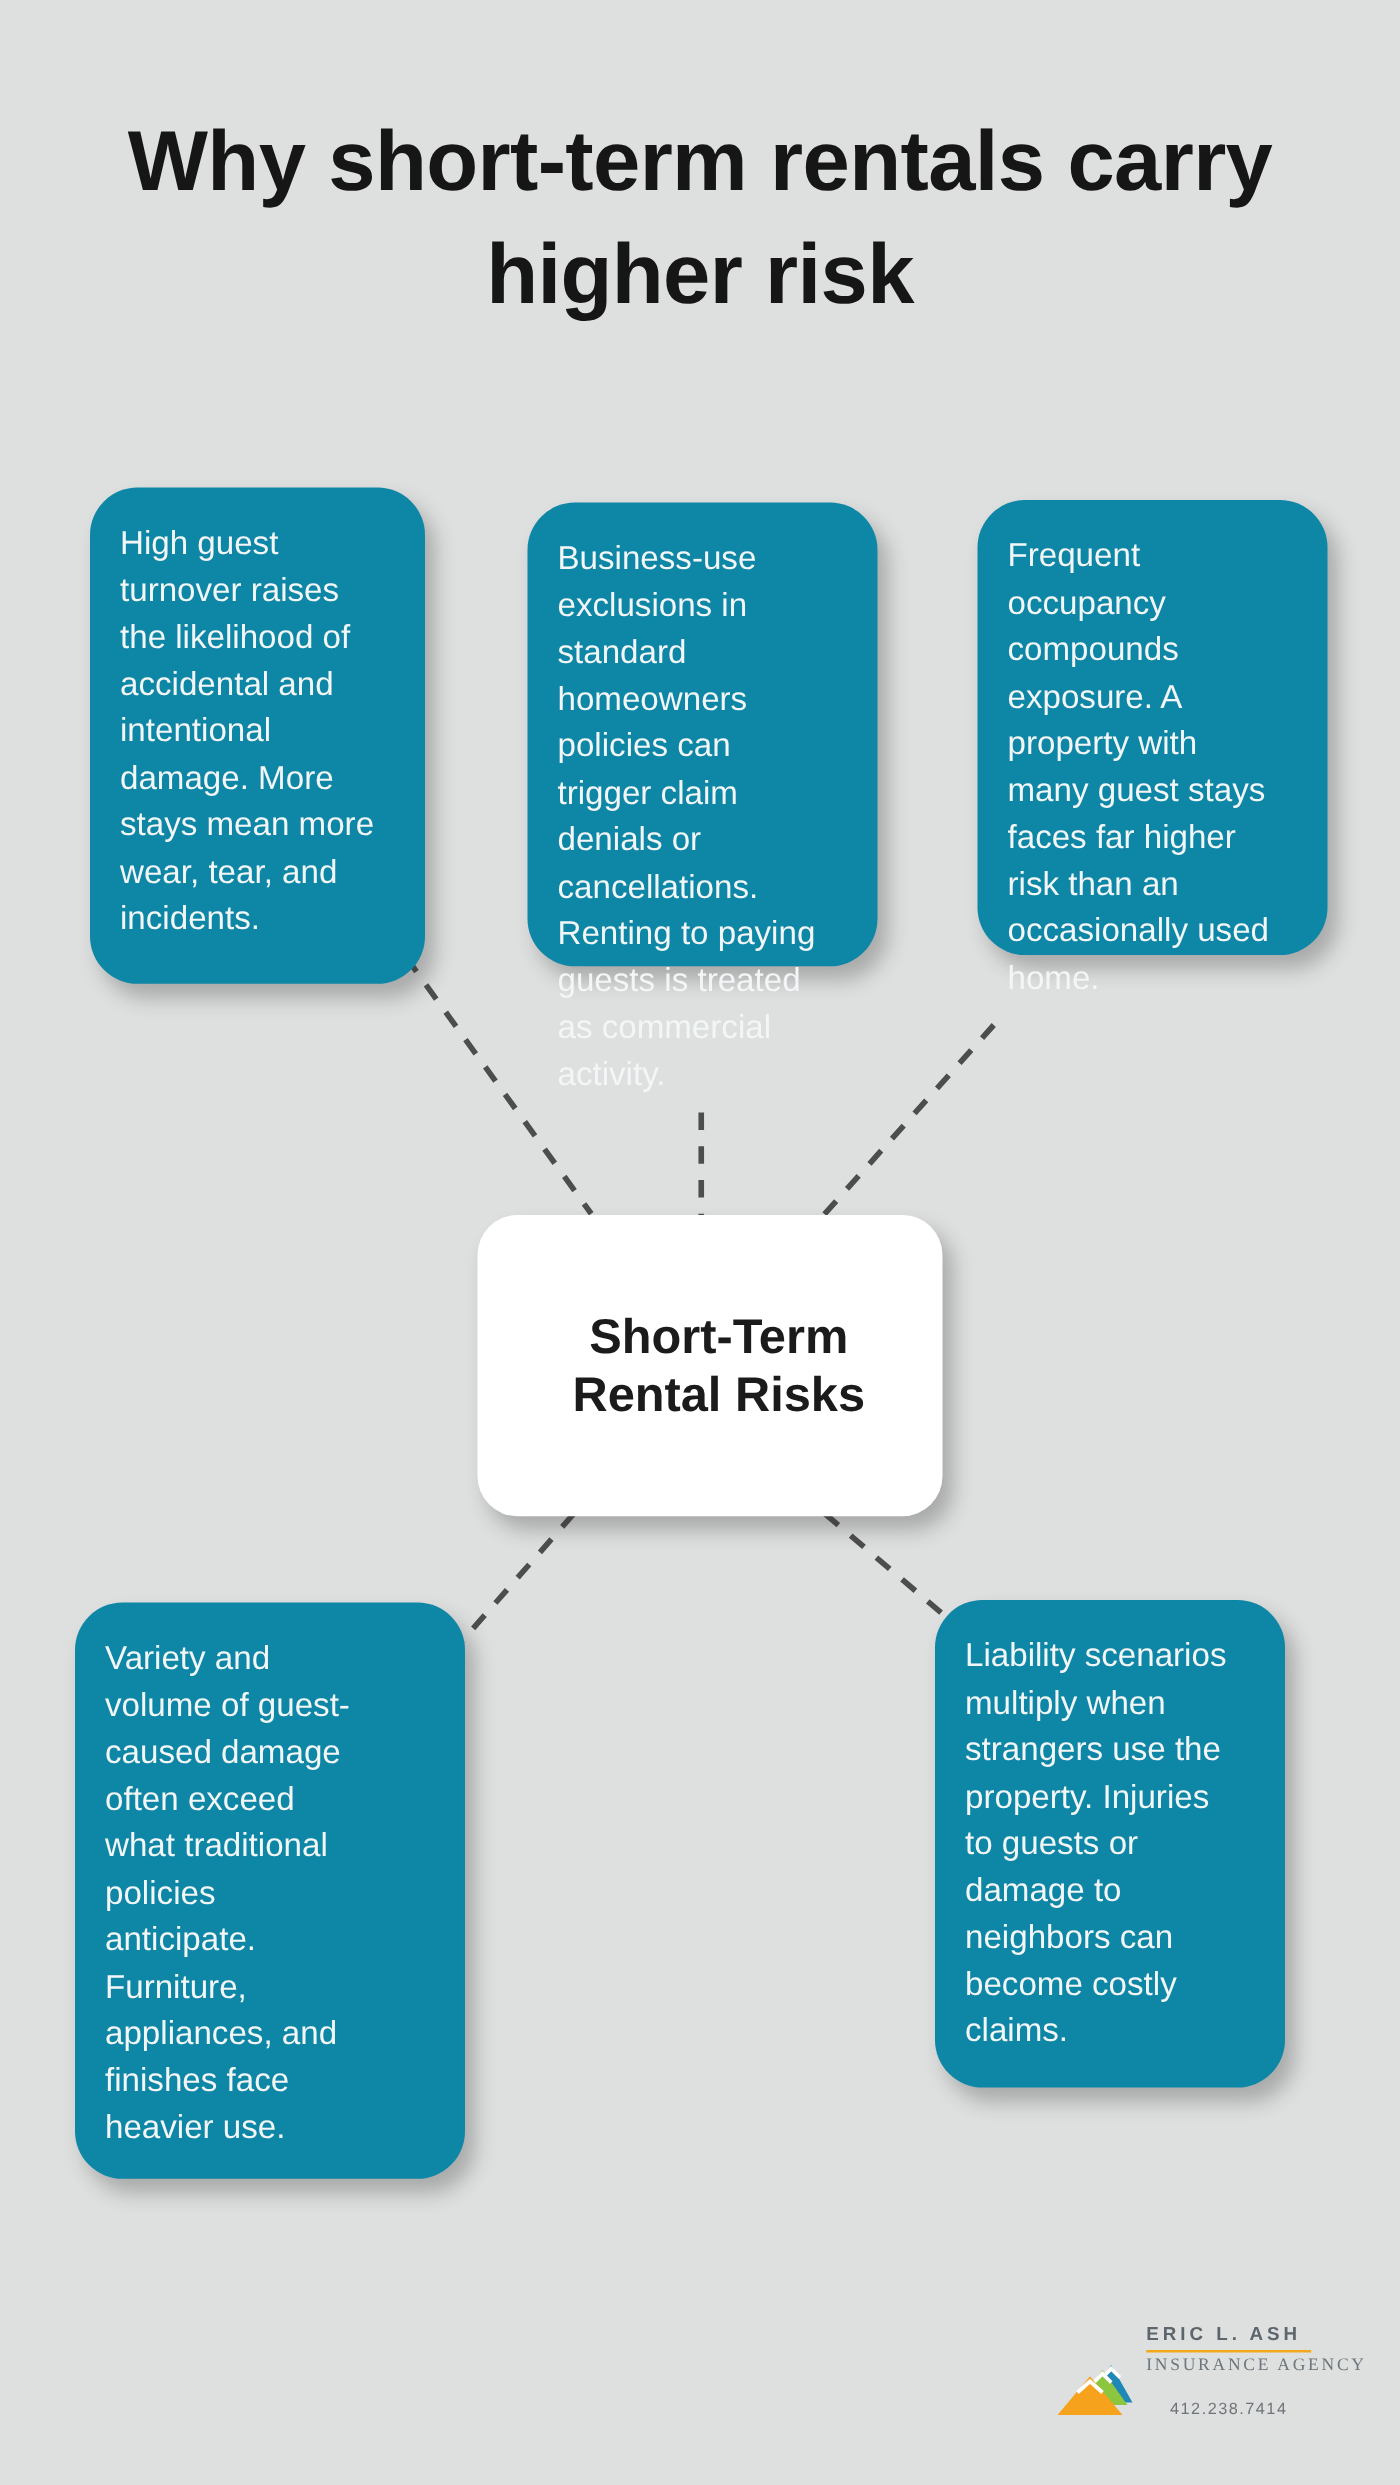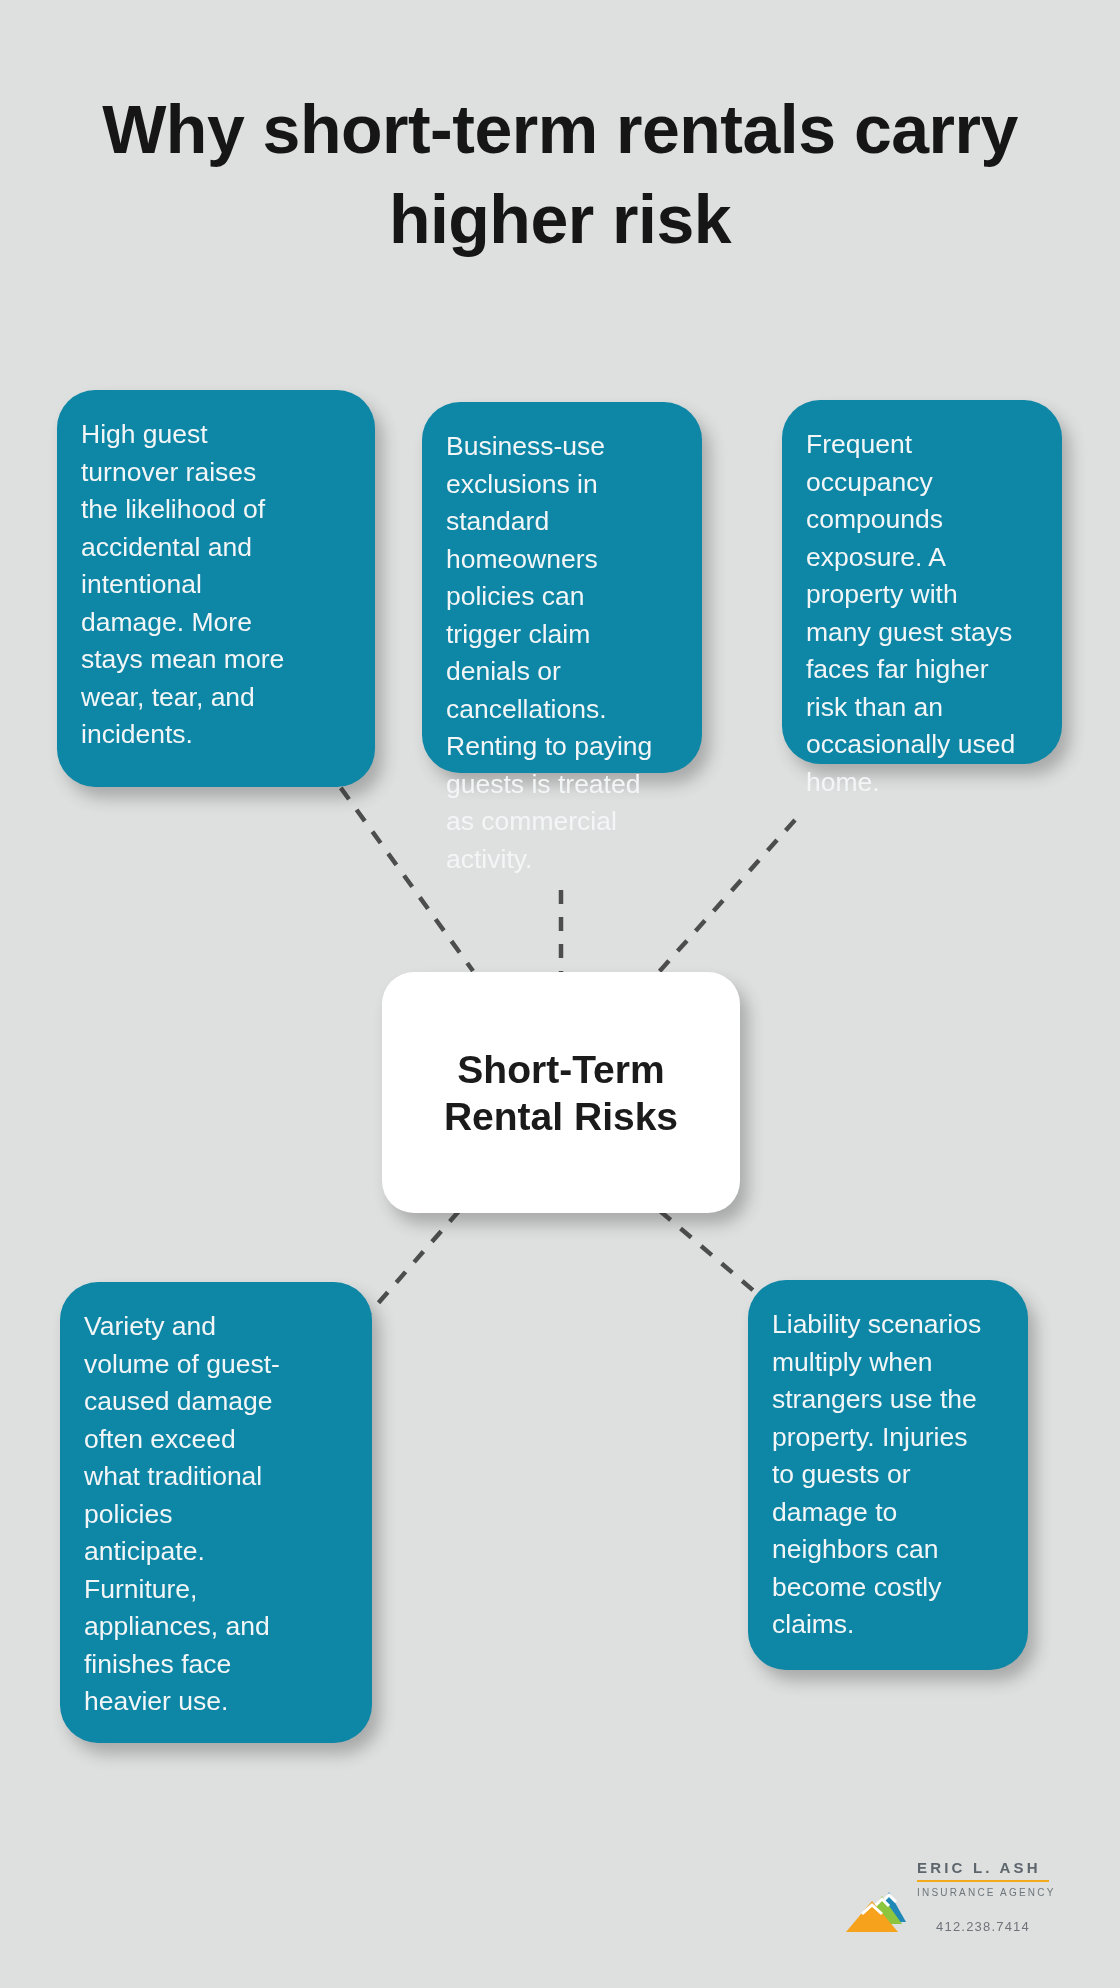--- a/index.html
+++ b/index.html
@@ -63,20 +63,21 @@
     top: 972px;
     width: 358px;
     height: 241px;
     background: var(--node-bg, #ffffff);
     border-radius: 32px;
     box-shadow: 8px 11px 16px rgba(45, 45, 45, 0.30);
     display: flex;
     align-items: center;
     justify-content: center;
     z-index: 2;
+    padding-left: 14px;
   }
   .center-node-label {
     font-weight: bold;
     font-size: 39px;
     line-height: 47px;
     text-align: center;
     color: var(--node-text, #1b1b1b);
     white-space: pre-line;
   }
   .logo {
@@ -105,25 +106,26 @@
     color: var(--logo-name, #5d666d);
     white-space: nowrap;
   }
   .logo-divider {
     width: 132px;
     height: 2px;
     background: var(--logo-line, #f3a91c);
     margin: 4px 0;
   }
   .logo-sub {
-    font-size: 10px;
+    font-size: 14px;
     line-height: 13px;
     letter-spacing: 2.2px;
     color: var(--logo-sub, #6d767c);
     white-space: nowrap;
+    font-family: Liberation Serif, serif;
   }
   .logo-phone {
     margin-top: 21px;
     width: 132px;
     text-align: center;
     font-size: 13px;
     line-height: 14px;
     letter-spacing: 1.2px;
     color: var(--logo-phone, #6f747a);
   }
@@ -137,21 +139,21 @@
 higher risk</div>
 
   <svg class="connectors" width="1120" height="1988" viewBox="0 0 1120 1988">
     <line class="connector" x1="325" y1="766" x2="473" y2="971"></line>
     <line class="connector" x1="561" y1="890" x2="561" y2="972"></line>
     <line class="connector" x1="795" y1="820" x2="658" y2="973"></line>
     <line class="connector" x1="459" y1="1211" x2="330" y2="1358"></line>
     <line class="connector" x1="660" y1="1211" x2="795" y2="1326"></line>
   </svg>
 
-  <div class="card" style="left:57px;top:390px;width:318px;height:397px">
+  <div class="card" style="left:72px;top:390px;width:268px;height:397px">
     <div class="card-text">High guest
 turnover raises
 the likelihood of
 accidental and
 intentional
 damage. More
 stays mean more
 wear, tear, and
 incidents.</div>
   </div>

